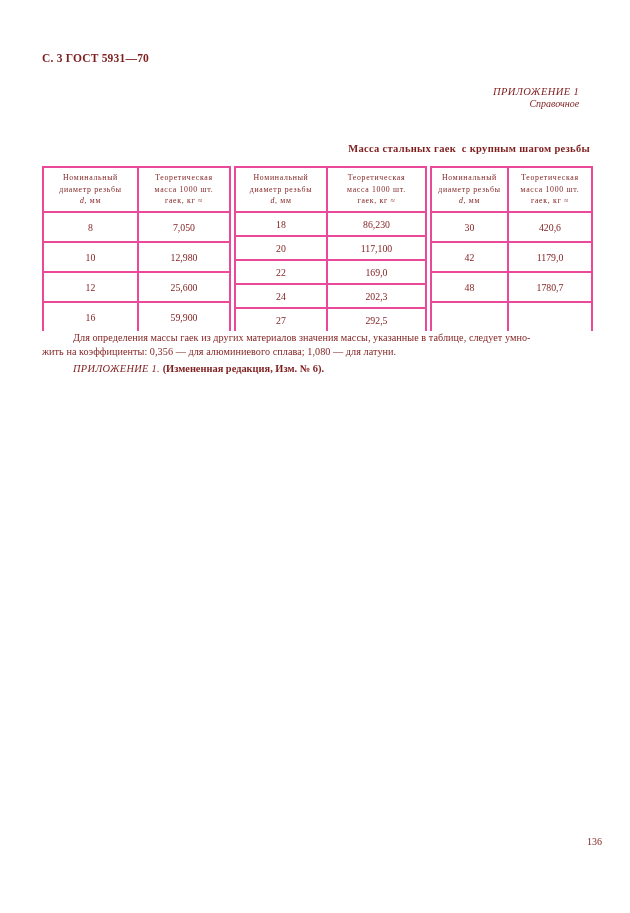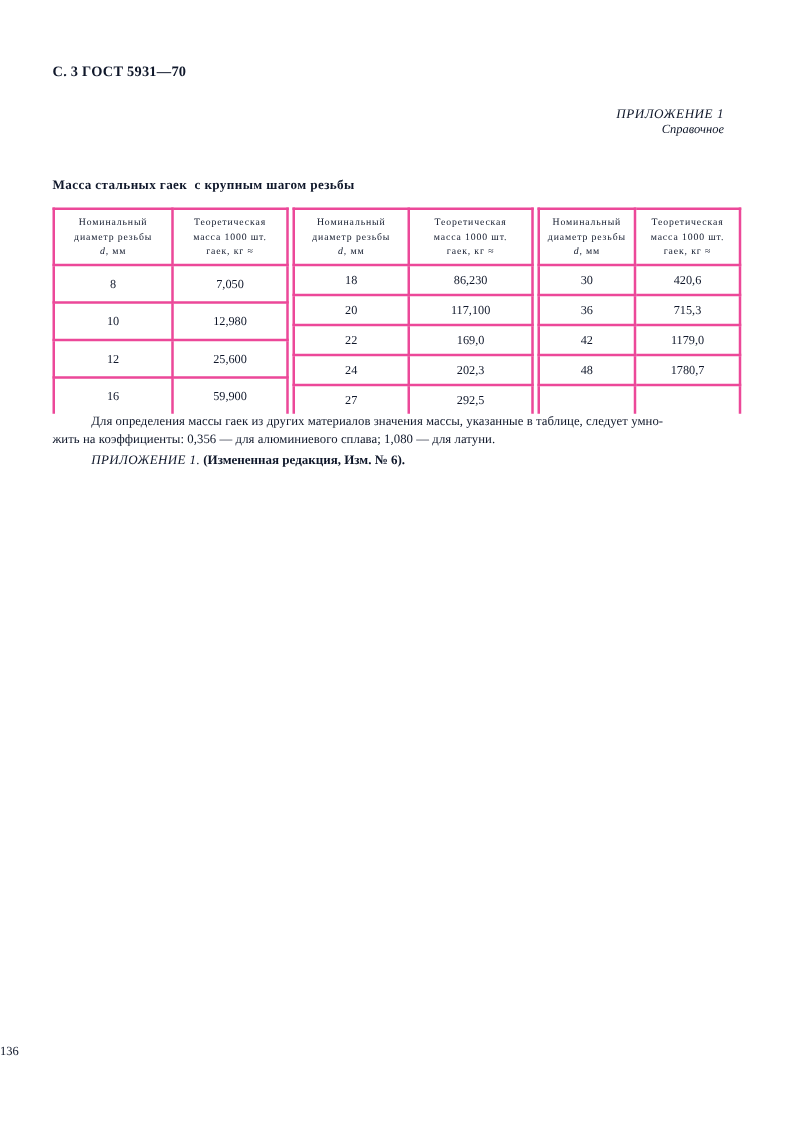--- a/index.html
+++ b/index.html
@@ -3,21 +3,21 @@
 <meta charset="utf-8">
 <style>
   html, body { margin: 0; padding: 0; background: #e8e8e8; }
   .page {
     position: relative;
     width: 630px;
     height: 913px;
     margin: 0 auto;
     background: #ffffff;
     font-family: "Liberation Serif", serif;
-    color: #0f172a;
+    color: #7f1d1d;
     overflow: hidden;
   }
   .page-header {
     position: absolute;
     left: 42px;
     top: 52px;
     font-weight: bold;
     font-size: 11.5px;
     letter-spacing: 0.2px;
   }
@@ -29,21 +29,21 @@
     line-height: 1.25;
     text-align: right;
   }
   .appendix-title { font-size: 10.5px; letter-spacing: 0.4px; }
   .appendix-subtitle { font-size: 10px; }
   .table-title {
     position: absolute;
     left: 42px;
     top: 143px;
     width: 548px;
-    text-align: left;
+    text-align: right;
     font-weight: bold;
     font-size: 10.5px;
     letter-spacing: 0.3px;
     white-space: pre;
   }
   .table-wrap {
     position: absolute;
     left: 42px;
     top: 166px;
     display: flex;
@@ -87,21 +87,21 @@
     font-size: 10.4px;
     white-space: nowrap;
   }
   .appendix-note .it { font-style: italic; letter-spacing: 0.3px; }
   .appendix-note .bd { font-weight: bold; }
   .page-number {
     position: absolute;
     left: 0;
     top: 836px;
     width: 602px;
-    text-align: left;
+    text-align: right;
     font-size: 10px;
   }
 </style>
 </head>
 <body>
 
 <div class="page">
 
   <div class="page-header">С. 3 ГОСТ 5931—70</div>
 
@@ -214,24 +214,20 @@
             <span>гаек, кг ≈</span>
           </th>
         </tr>
       </thead>
       <tbody>
         <tr>
             <td>30</td>
             <td>420,6</td>
           </tr>
         <tr>
-            <td>36</td>
-            <td>715,3</td>
-          </tr>
-        <tr>
             <td>42</td>
             <td>1179,0</td>
           </tr>
         <tr>
             <td>48</td>
             <td>1780,7</td>
           </tr>
         <tr>
             <td></td>
             <td></td>

